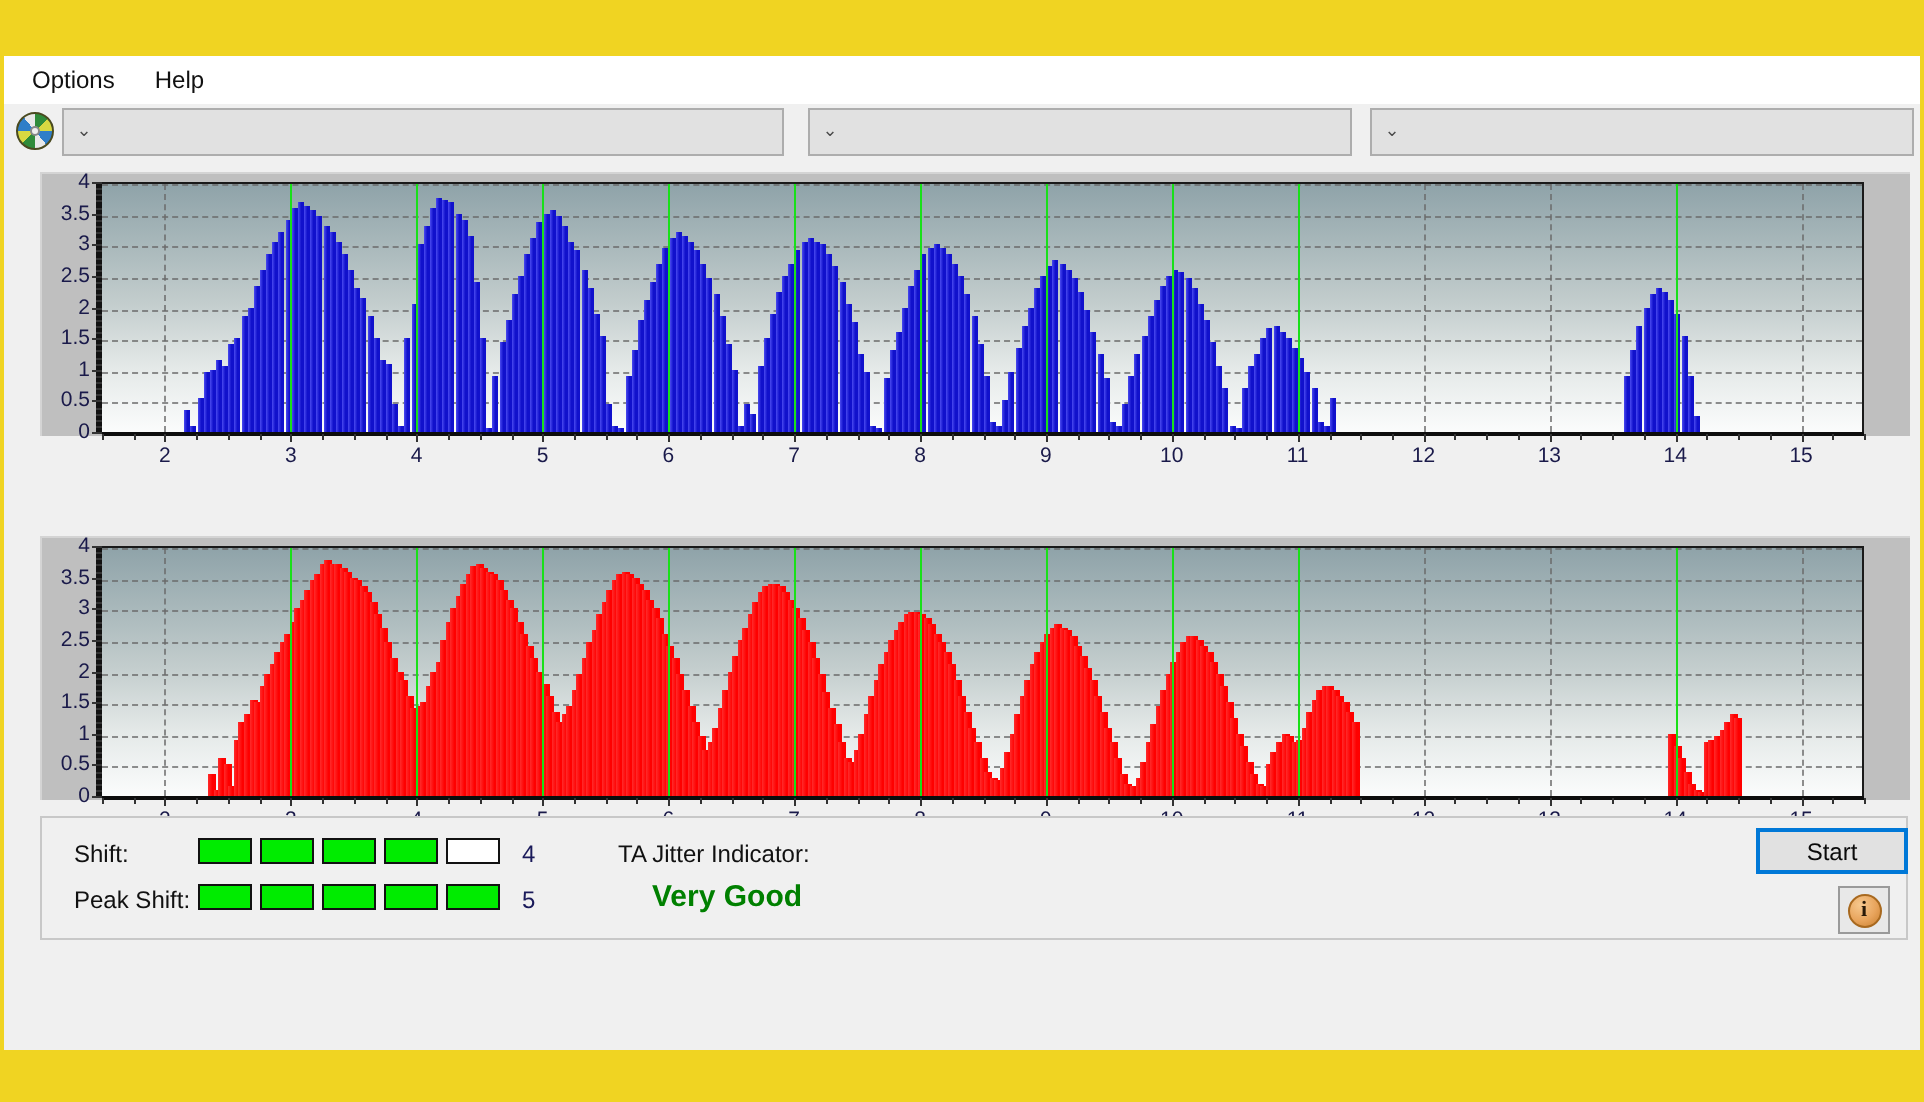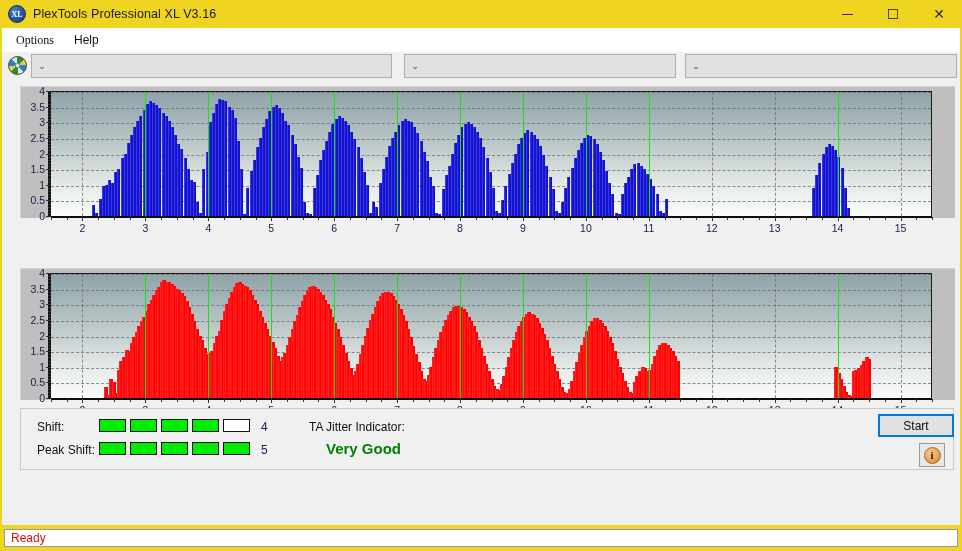--- a/index.html
+++ b/index.html
@@ -43,21 +43,21 @@
   .winbtn .glyph-close{font-size:14px;line-height:14px;color:#2b2b2b;}
 
   
   .menubar{
     position:absolute;left:2px;top:28px;width:958px;height:24px;
     background:#ffffff;display:flex;align-items:center;
   }
   .menuitem{
     font-size:12px;color:#111;padding:2px 9px;margin-left:2px;
   }
-  .menuitem:first-child{margin-left:5px;font-family:Liberation Serif, serif;}
+  .menuitem:first-child{margin-left:5px;}
 
   
   .client{
     position:absolute;left:2px;top:52px;width:958px;height:473px;
     background:#f0f0f0;
   }
 
   
   .toolbar{
     position:absolute;left:0;top:0;width:958px;height:28px;
@@ -184,35 +184,20 @@
     background:#ffffff;border:1px solid #9a9a9a;box-sizing:border-box;
     display:flex;align-items:center;
   }
   .statusbar .st-text{font-size:12px;color:#e01010;padding-left:6px;}
 </style>
 </head>
 <body>
 
 <div id="app">
 
-  <div class="titlebar">
-    <div class="title-icon">XL</div>
-    <div class="title-text">PlexTools Professional XL V3.16</div>
-    <div class="winbtns">
-      <div class="winbtn">
-          <span class="glyph-min"></span>
-        </div>
-      <div class="winbtn">
-          <span class="glyph-max"></span>
-        </div>
-      <div class="winbtn">
-          <span class="glyph-close">✕</span>
-        </div>
-    </div>
-  </div>
 
   <div class="menubar">
     <div class="menuitem">Options</div>
     <div class="menuitem">Help</div>
   </div>
 
   <div class="client">
 
     <div class="toolbar">
       <div class="disc-icon"></div>
@@ -1067,17 +1052,14 @@
       <div class="lbl" id="ta-value">Very Good</div>
 
       <div class="btn-start">Start</div>
       <div class="btn-info">
         <div class="info-circle">i</div>
       </div>
     </div>
 
   </div>
 
-  <div class="statusbar">
-    <div class="st-text">Ready</div>
-  </div>
 
 </div>
 
 </body></html>

